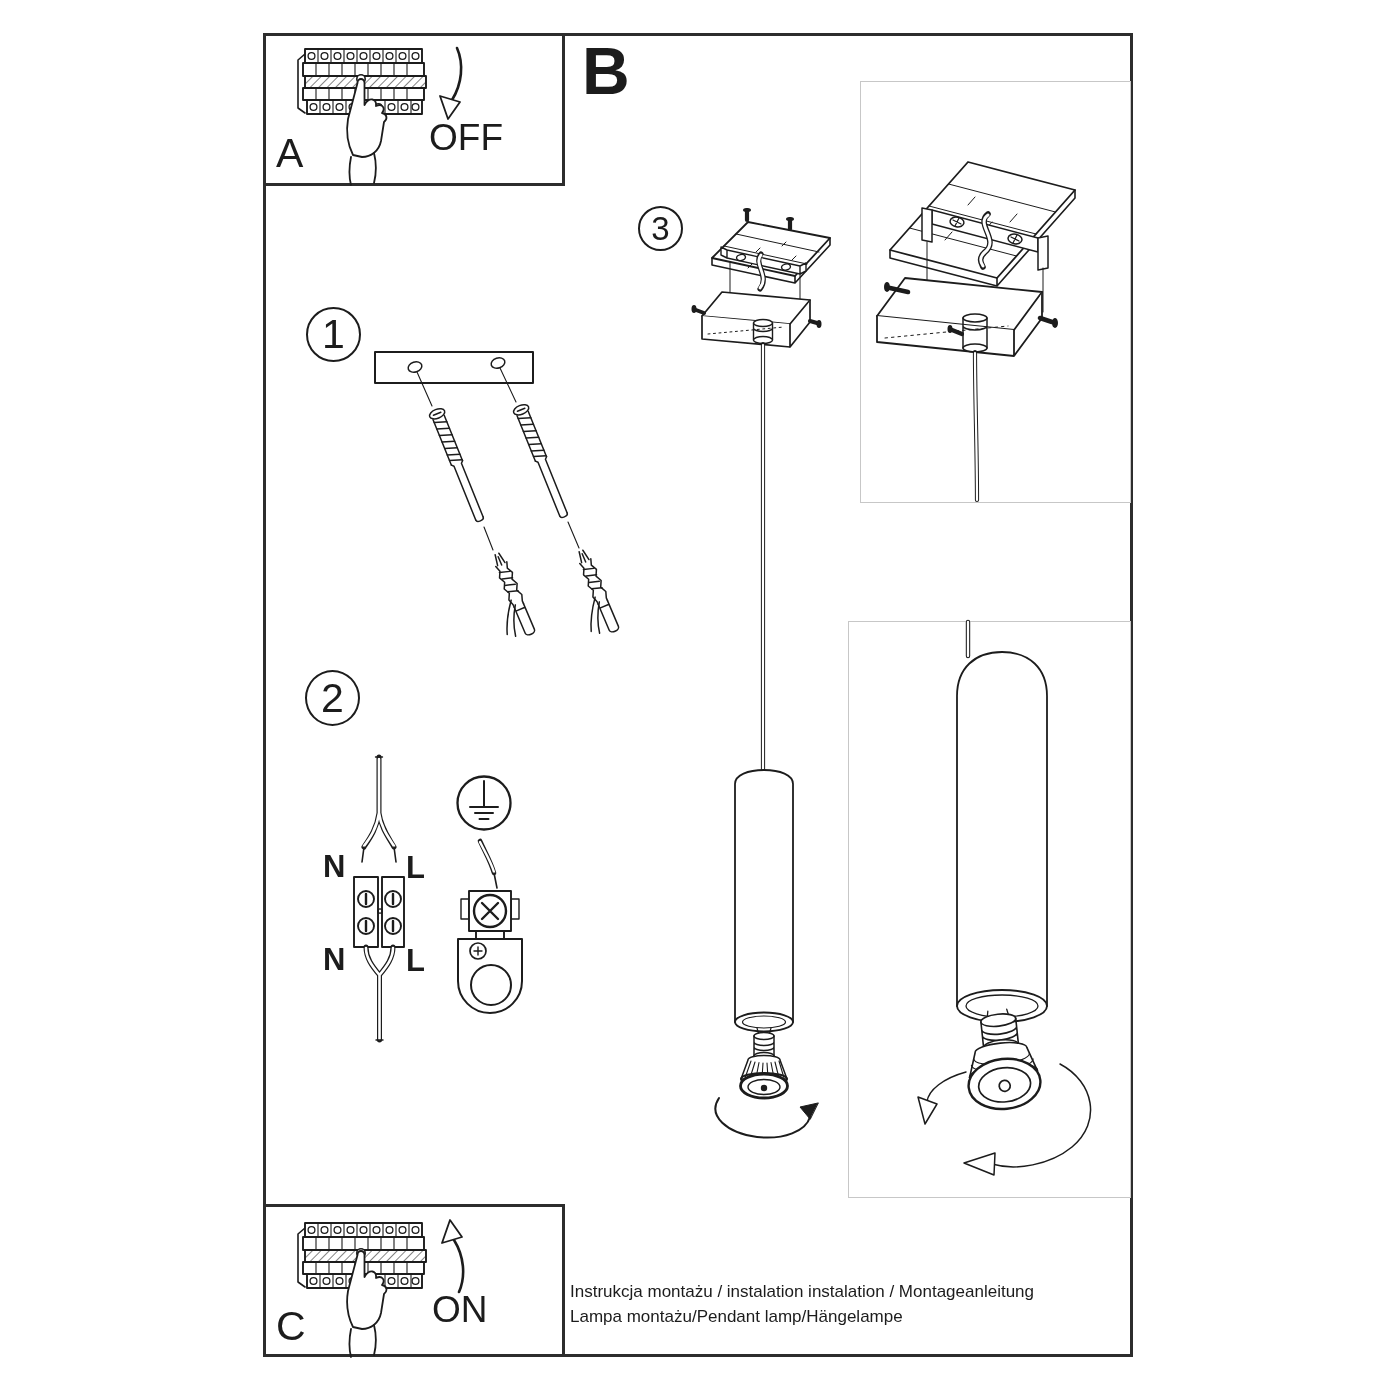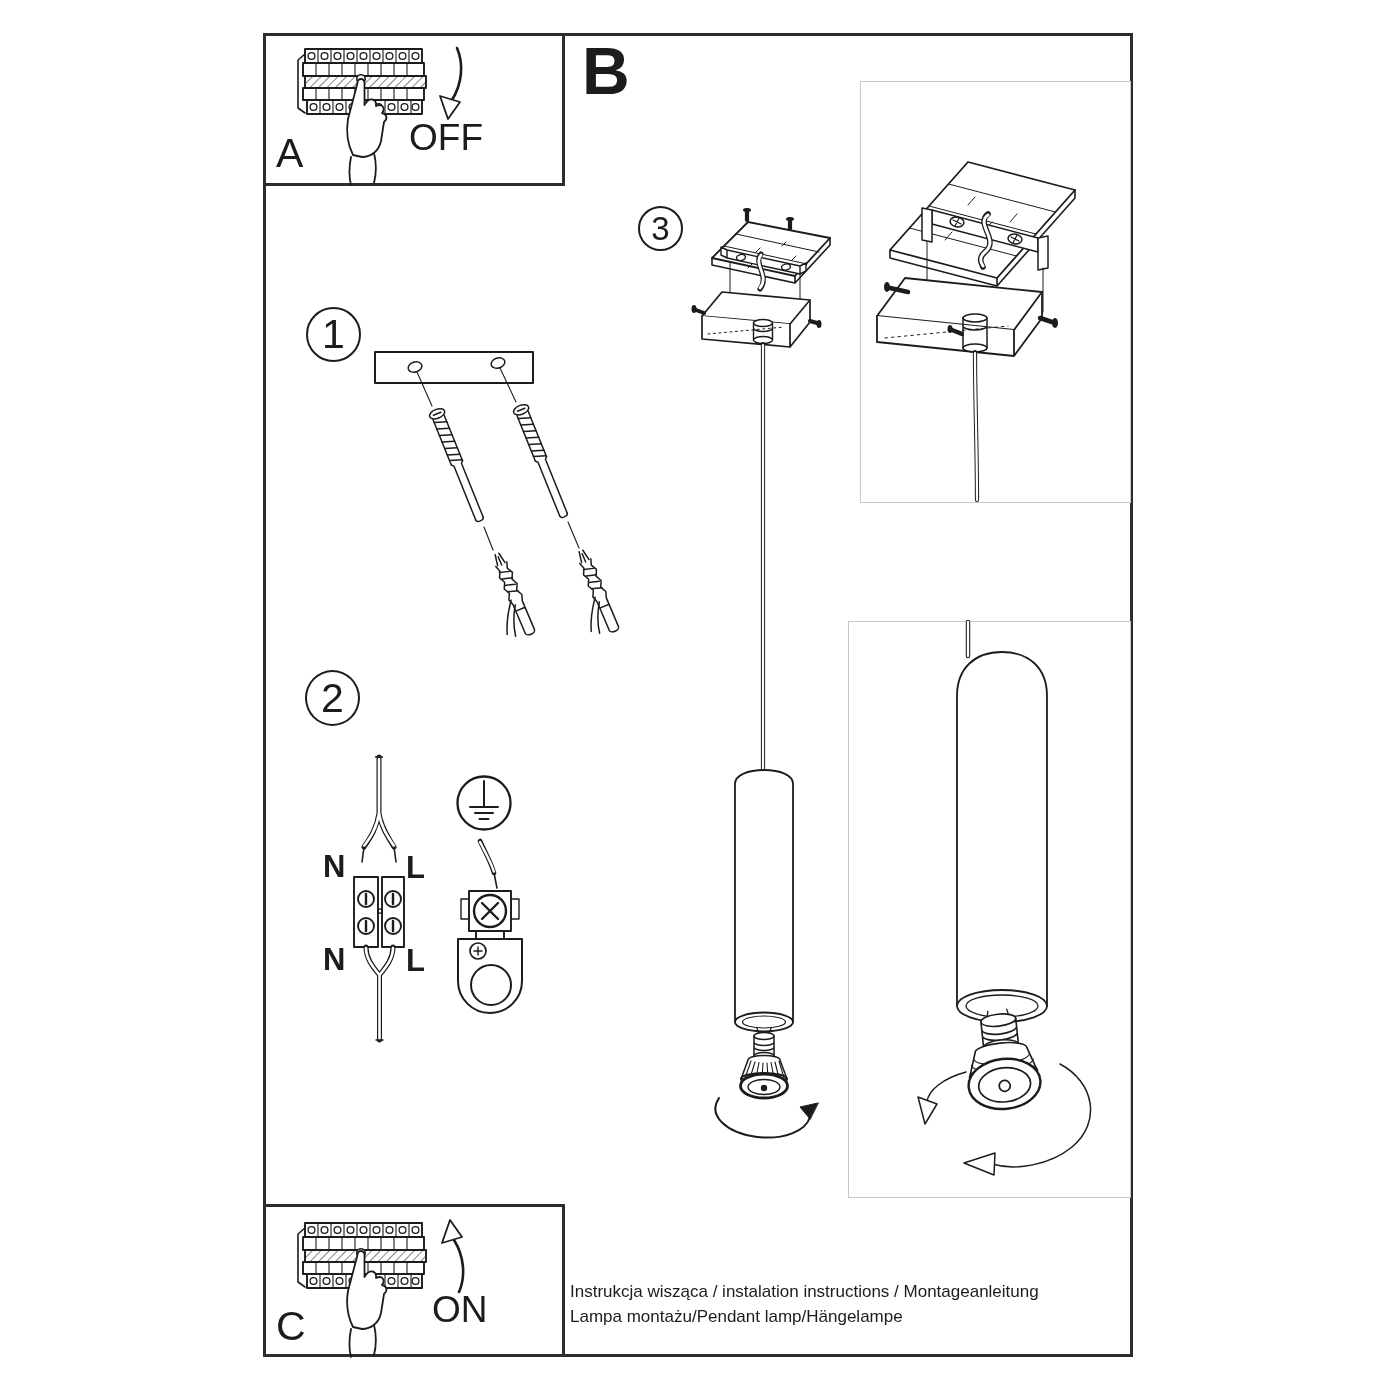--- a/index.html
+++ b/index.html
@@ -7,21 +7,21 @@
         font-family:"Liberation Sans",sans-serif;color:#1c1c1c;}
   .abs{position:absolute;}
   .main-frame{left:263px;top:33px;width:870px;height:1324px;border:3px solid #2d2d2d;box-sizing:border-box;}
   .box-a{left:263px;top:33px;width:302px;height:153px;border:3px solid #2d2d2d;box-sizing:border-box;background:#fff;}
   .box-c{left:263px;top:1204px;width:302px;height:153px;border:3px solid #2d2d2d;box-sizing:border-box;background:#fff;}
   .detail-top{left:860px;top:81px;width:271px;height:422px;border:1.5px solid #c7c7c7;box-sizing:border-box;background:#fff;}
   .detail-bottom{left:848px;top:621px;width:283px;height:577px;border:1.5px solid #c7c7c7;box-sizing:border-box;background:#fff;}
   .letter-b{left:582px;top:38px;font-size:66px;font-weight:700;line-height:1;}
   .corner-a{left:276px;top:133px;font-size:41px;line-height:1;}
   .corner-c{left:276px;top:1306px;font-size:41px;line-height:1;}
-  .action-off{left:409px;top:119px;font-size:37px;line-height:1;}
+  .action-off{left:429px;top:119px;font-size:37px;line-height:1;}
   .action-on{left:432px;top:1291px;font-size:37px;line-height:1;text-align:right;}
   .step-circle{border:2.5px solid #1c1c1c;border-radius:50%;text-align:center;background:#fff;box-sizing:border-box;}
   .step-1{left:306px;top:307px;width:55px;height:55px;font-size:41px;line-height:51px;}
   .step-2{left:305px;top:670px;width:55px;height:56px;font-size:41px;line-height:52px;}
   .step-3{left:638px;top:206px;width:45px;height:45px;font-size:33px;line-height:41px;}
   .wire-label{font-size:31px;font-weight:700;line-height:1;}
   .nl-tl{left:323px;top:851px;} .nl-tr{left:406px;top:852px;}
   .nl-bl{left:323px;top:944px;} .nl-br{left:406px;top:945px;}
   .caption{left:570px;top:1280px;font-size:17px;line-height:24.5px;}
   svg.art{left:0;top:0;width:1400px;height:1400px;pointer-events:none;}
@@ -320,17 +320,17 @@
   <div class="abs step-circle step-3">
     <span>3</span>
   </div>
 
   <span class="abs wire-label nl-tl">N</span>
   <span class="abs wire-label nl-tr">L</span>
   <span class="abs wire-label nl-bl">N</span>
   <span class="abs wire-label nl-br">L</span>
 
   <div class="abs caption">
-    <div>Instrukcja wisząca / instalation instructions / Montageanleitung</div>
+    <div>Instrukcja montażu / instalation instalation / Montageanleitung</div>
     <div>Lampa montażu/Pendant lamp/Hängelampe</div>
   </div>
 
 </div>
 
 </body></html>

